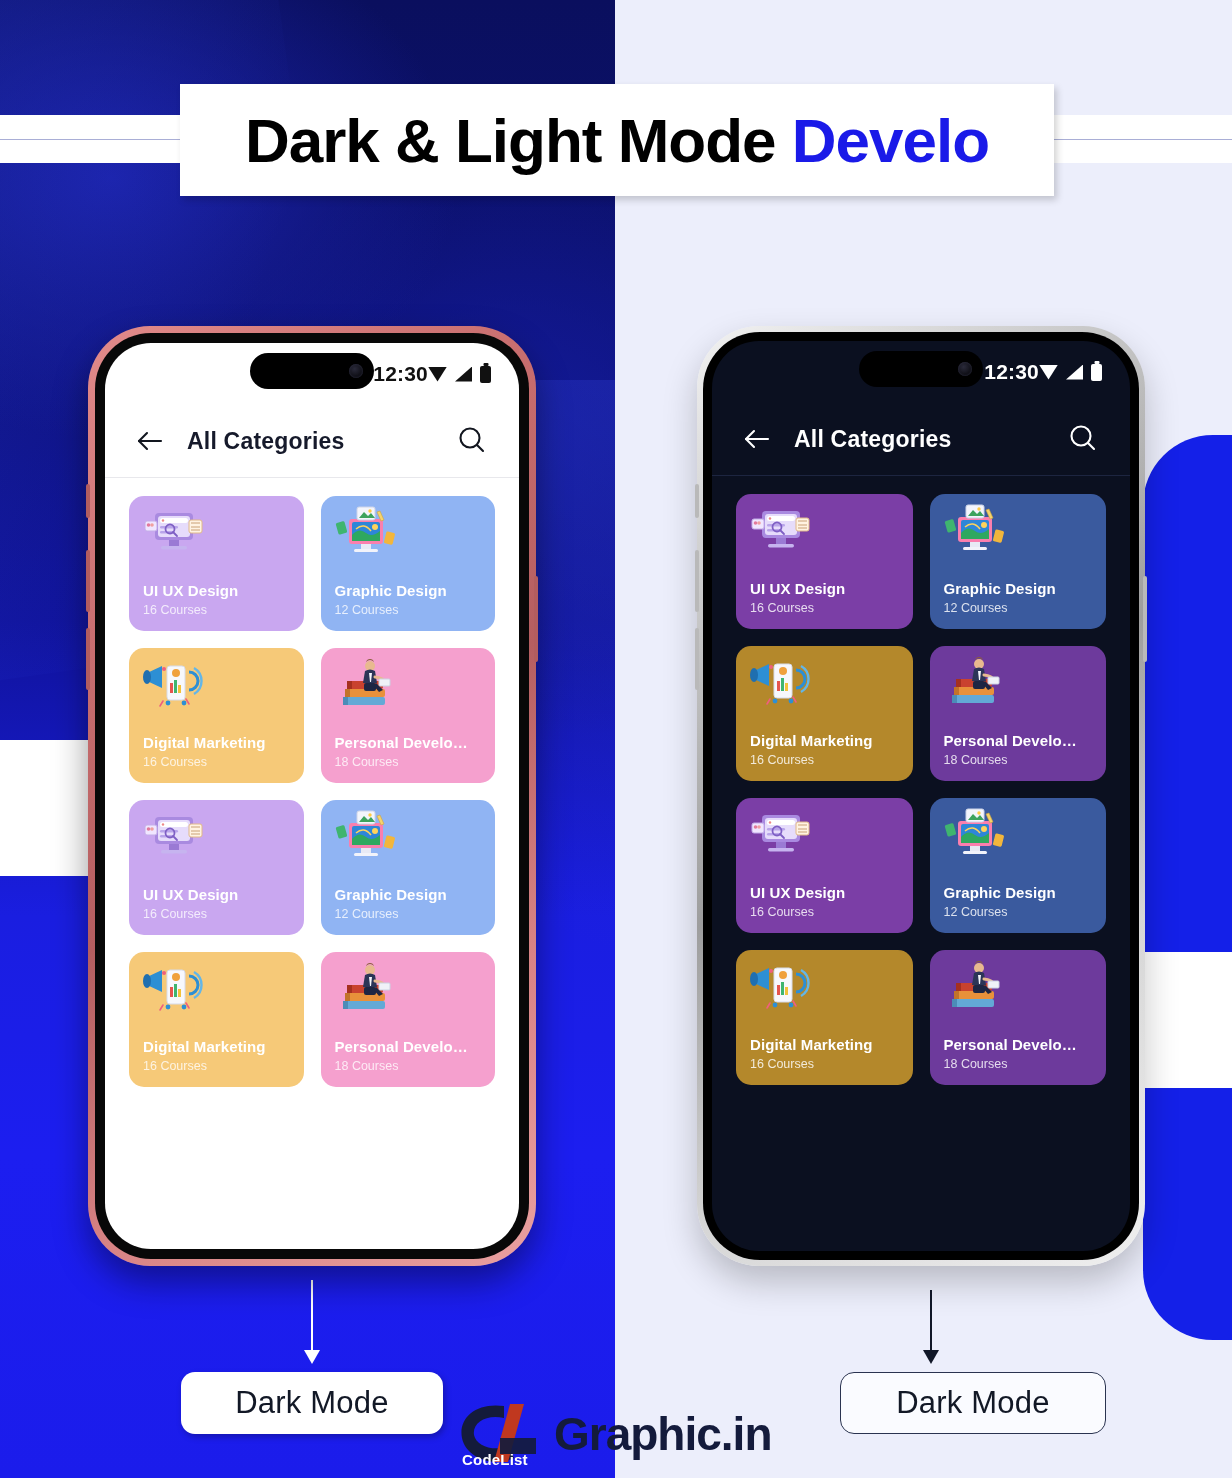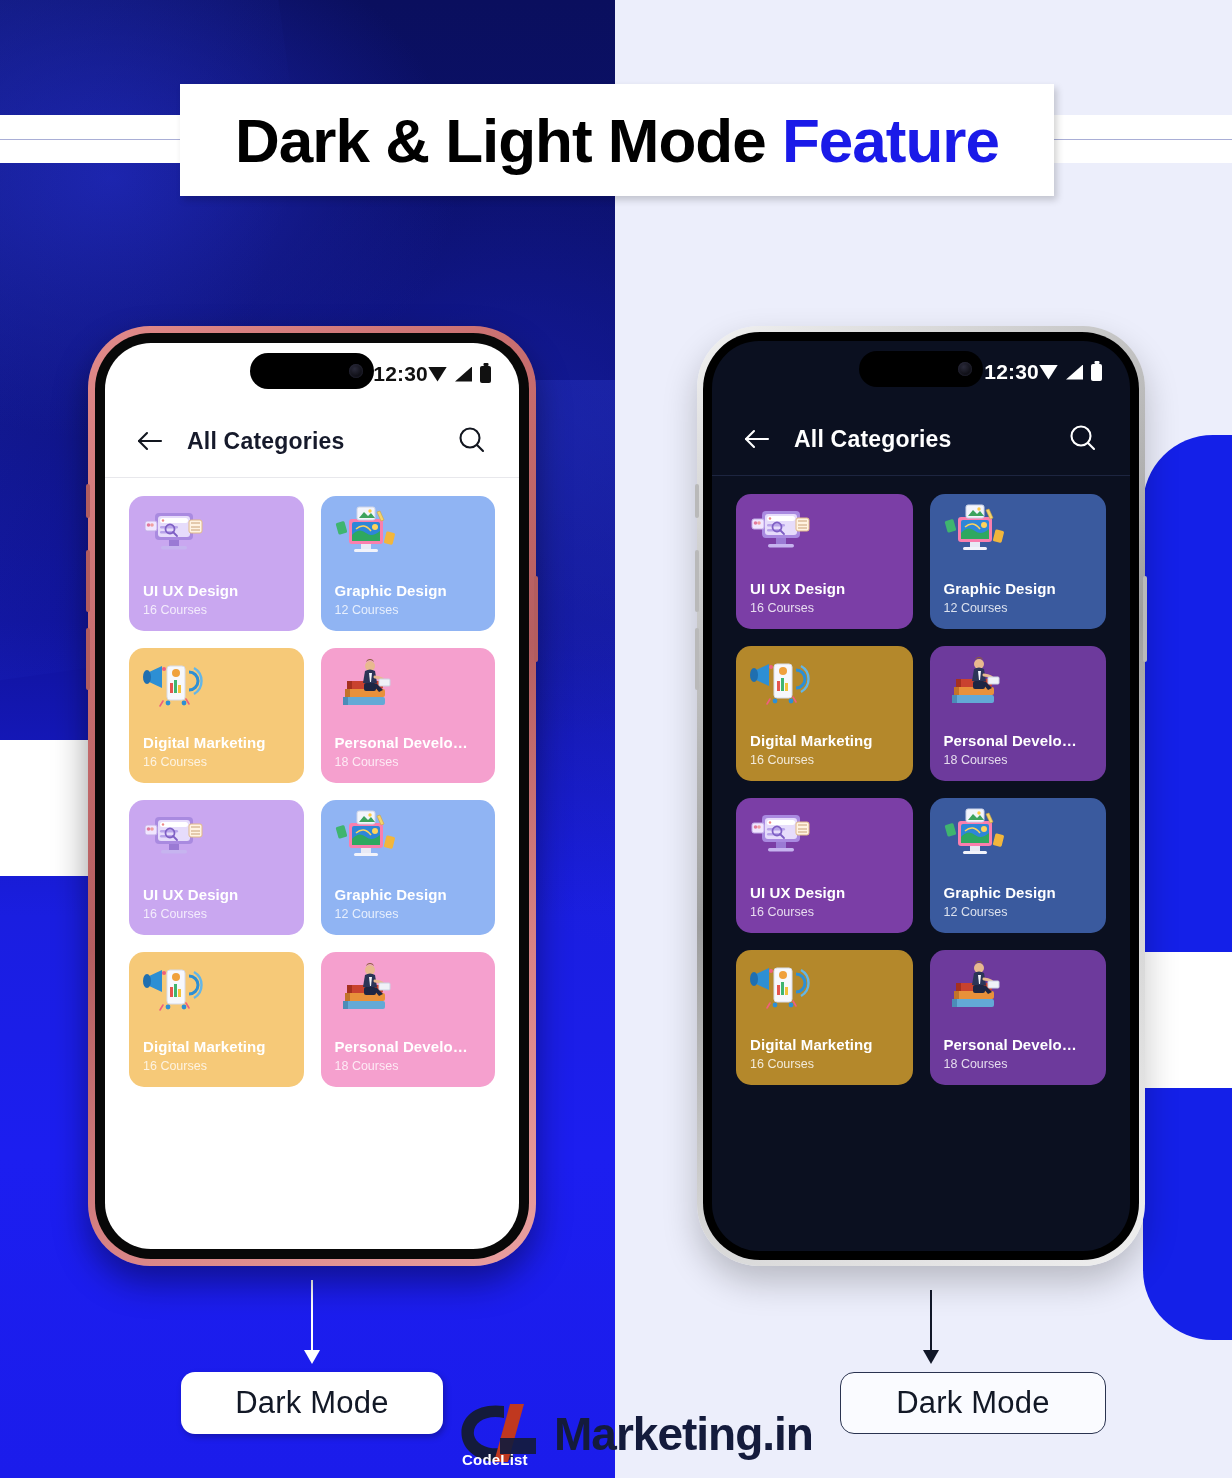--- a/index.html
+++ b/index.html
@@ -229,21 +229,21 @@
 <div class="bg-right"></div>
 <div class="blue-panel"></div>
 <div class="band-top"></div>
 <div class="hairline"></div>
 <div class="band-mid-left"></div>
 <div class="band-mid-right"></div>
 
 <div class="title-banner">
   <div class="title-text">
     <span>Dark &amp; Light Mode</span>
-    <span class="title-accent">Feature</span>
+    <span class="title-accent">Develo</span>
   </div>
 </div>
 
 <div class="phone phone-light">
   <div class="frame"></div>
   <div class="btn-side bs1"></div>
   <div class="btn-side bs2"></div>
   <div class="btn-side bs3"></div>
   <div class="btn-power"></div>
   <div class="bezel"></div>
@@ -660,14 +660,14 @@
 
 <div class="watermark">
   <div class="wm-logo">
     <svg viewBox="0 0 92 72" width="92" height="72">
       <path d="M52 8 C24 4, 6 20, 10 40 C14 60, 42 70, 62 60 L56 48 C42 54, 24 48, 22 37 C20 25, 34 16, 52 20 Z" fill="#141b3c"></path>
       <path d="M58 6 L72 6 L56 64 L42 64 Z" fill="#c0381f"></path>
       <path d="M48 40 L84 40 L84 56 L48 56 Z" fill="#141b3c" opacity=".92"></path>
     </svg>
     <div class="wm-sub">CodeList</div>
   </div>
-  <div class="wm-text">Marketing.in</div>
+  <div class="wm-text">Graphic.in</div>
 </div>
 
 </body></html>

